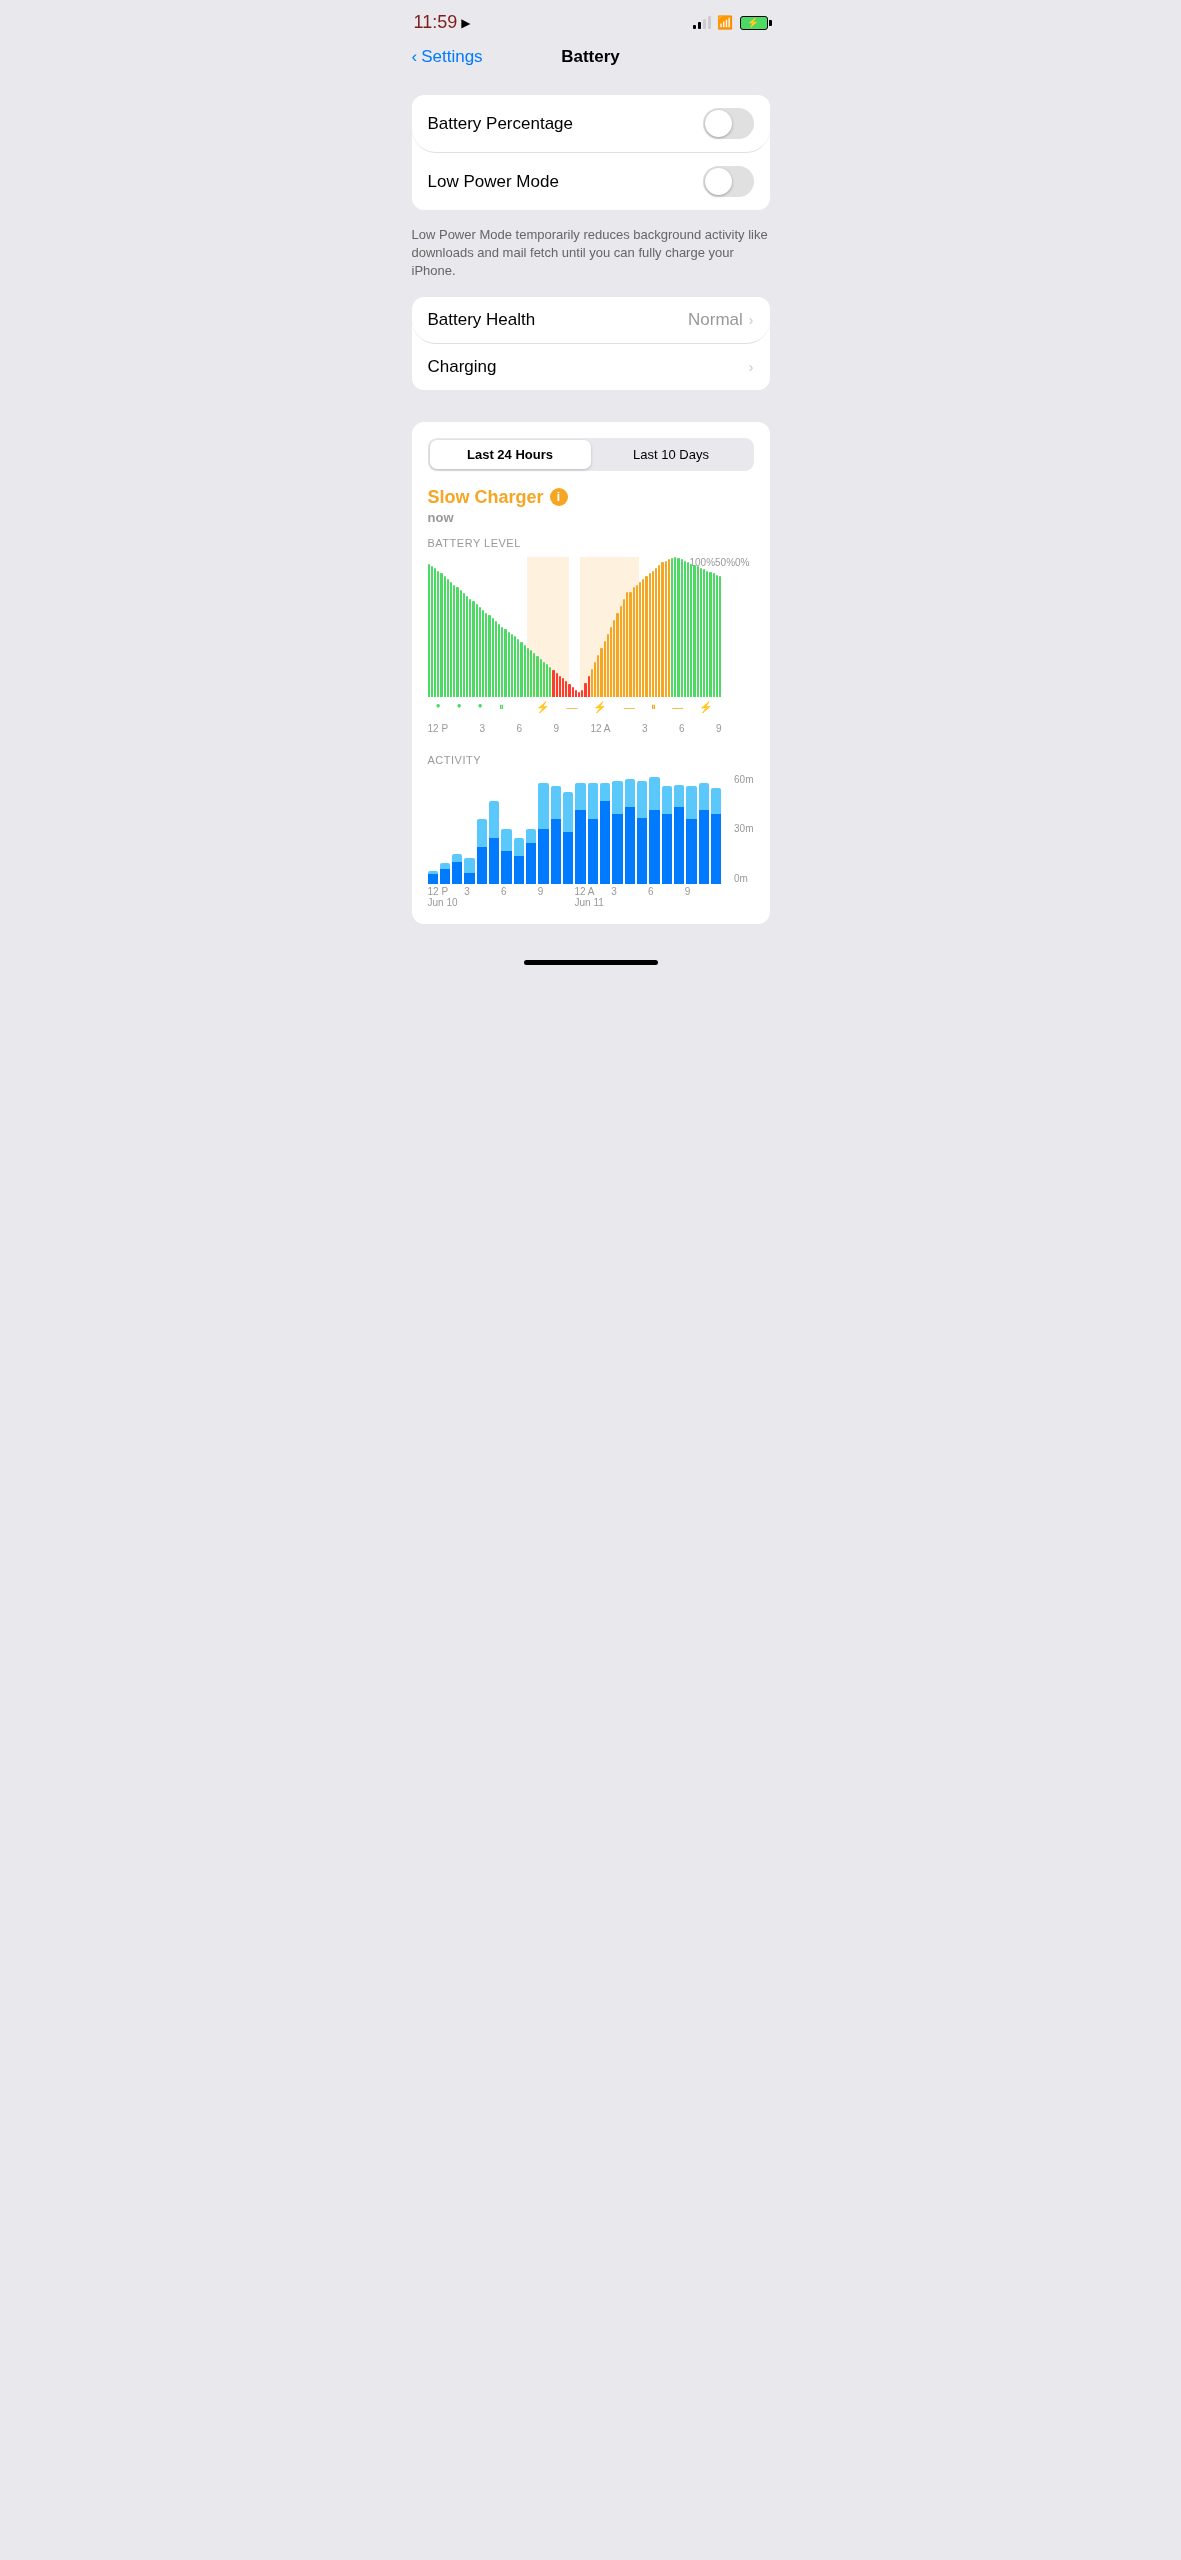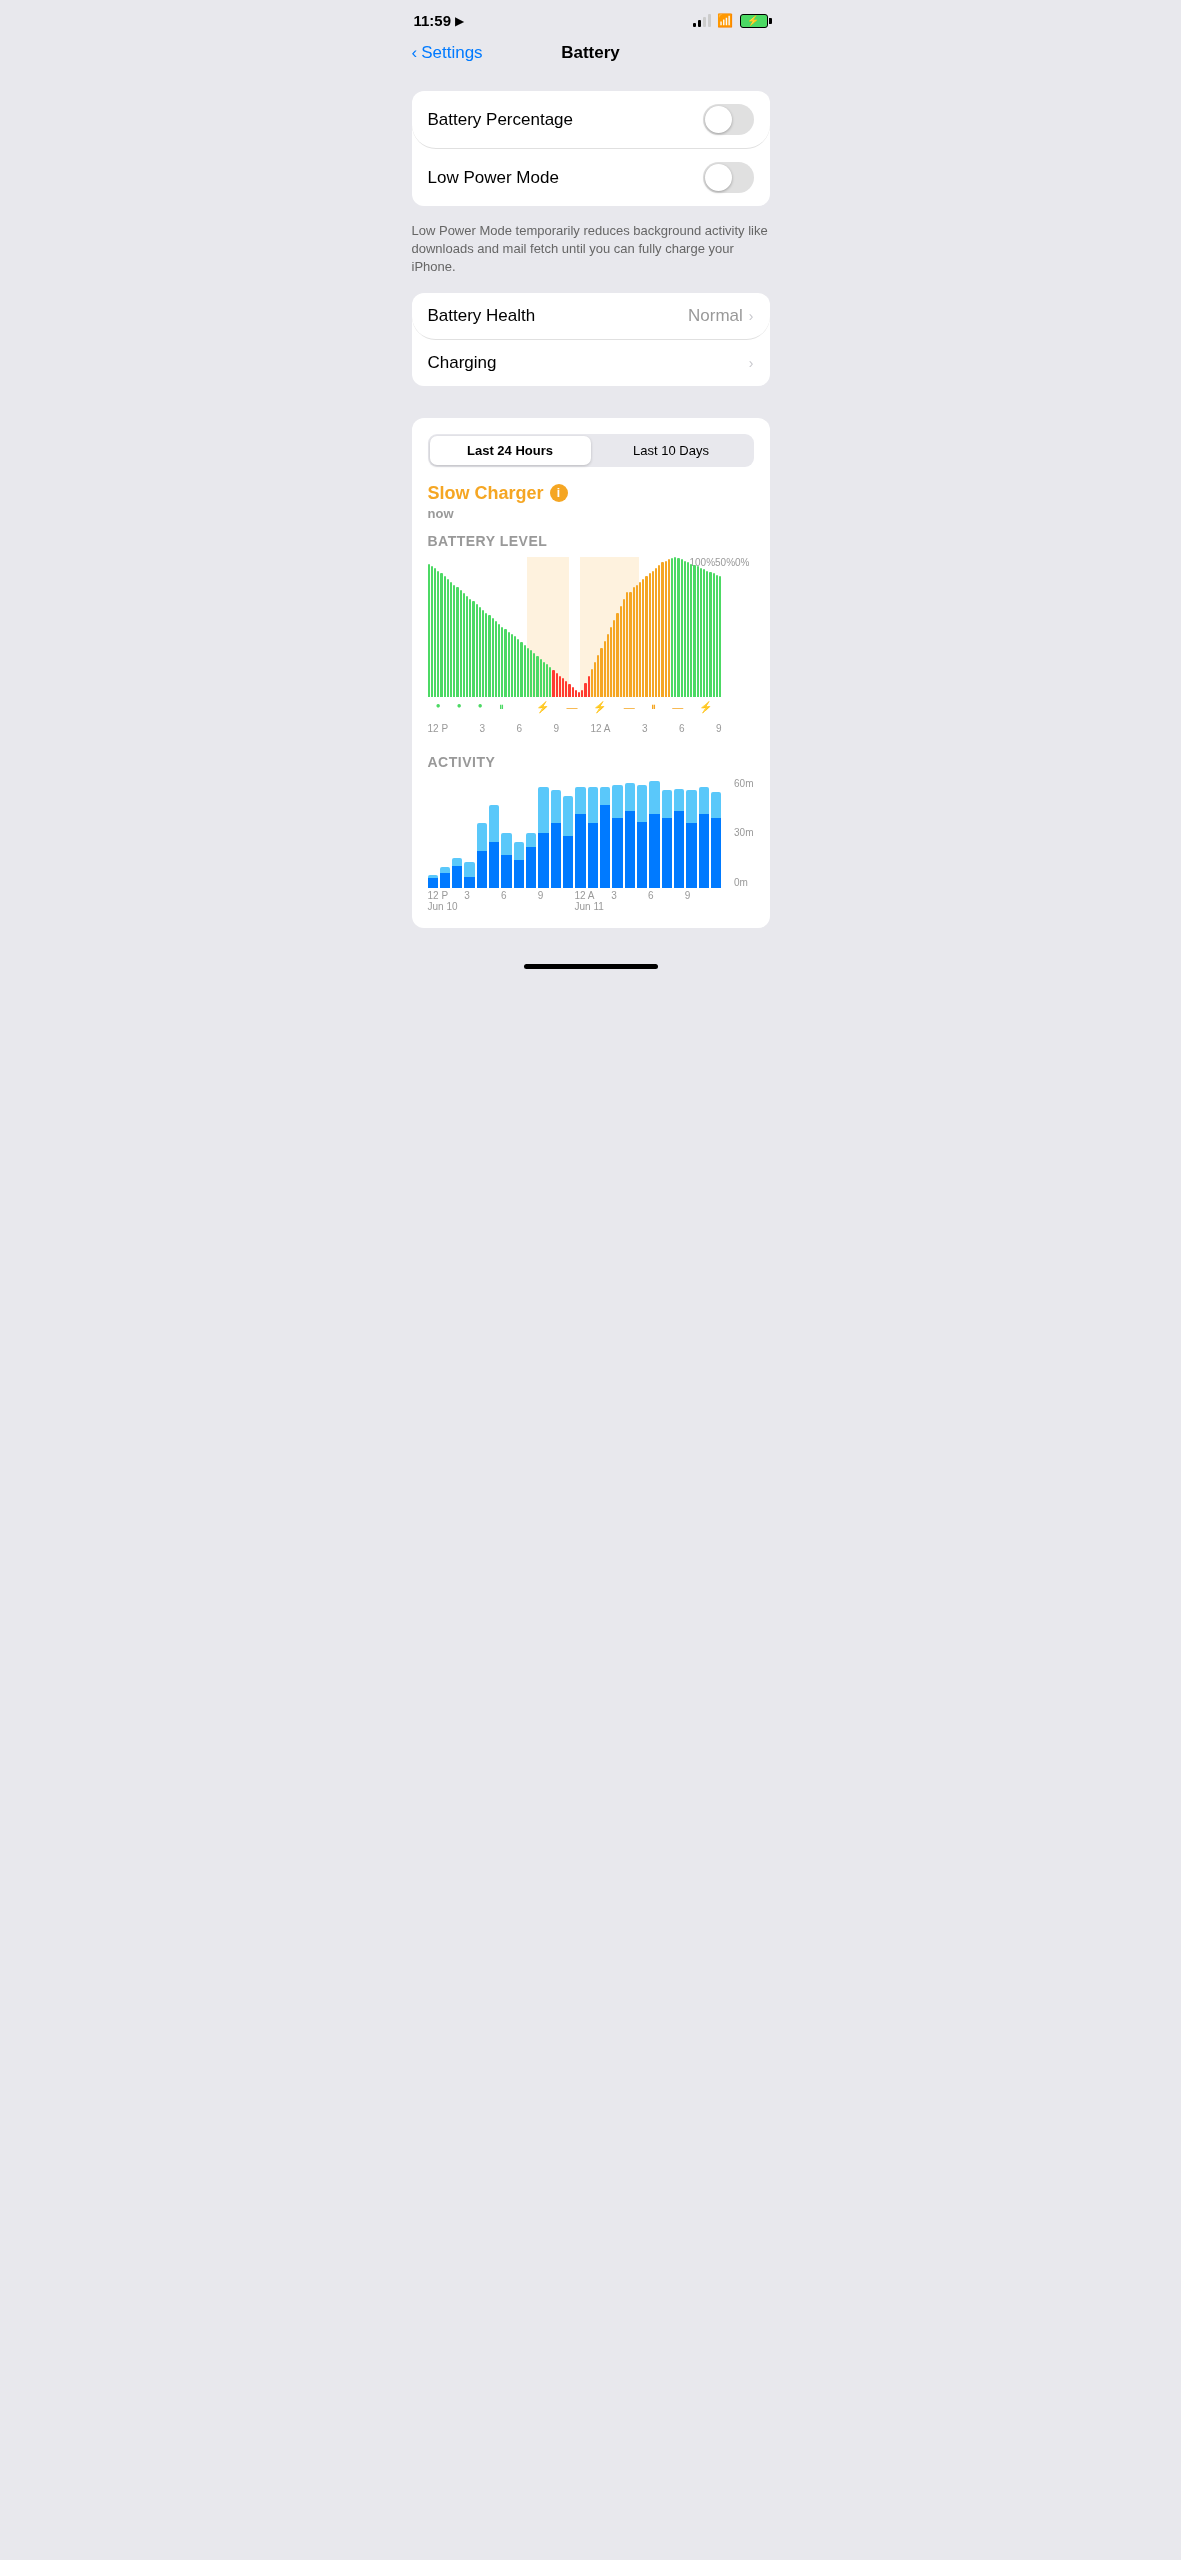--- a/index.html
+++ b/index.html
@@ -15,23 +15,23 @@
 
     
     .status-bar {
       display: flex;
       justify-content: space-between;
       align-items: center;
       padding: 12px 18px 6px;
       background: #e8e8ed;
     }
     .status-time {
-      font-size: 15px;
-      font-weight: 700;
-      color: #000000;
+      font-size: 18px;
+      font-weight: 400;
+      color: #7f1d1d;
     }
     .status-icons {
       display: flex;
       align-items: center;
       gap: 6px;
     }
     .signal-bars {
       display: flex;
       align-items: flex-end;
       gap: 2px;
@@ -214,25 +214,25 @@
     .now-label {
       font-size: 13px;
       color: #999;
       margin-top: 2px;
       margin-bottom: 12px;
       font-weight: bold;
     }
 
     
     .chart-label {
-      font-size: 14px;
+      font-size: 11px;
       color: #999;
       letter-spacing: 0.5px;
       margin-bottom: 8px;
-      font-weight: 700;
+      font-weight: 400;
     }
     .battery-chart-container {
       position: relative;
       height: 140px;
       margin-bottom: 4px;
     }
     .chart-y-labels {
       position: absolute;
       right: 4px;
       top: 0;

